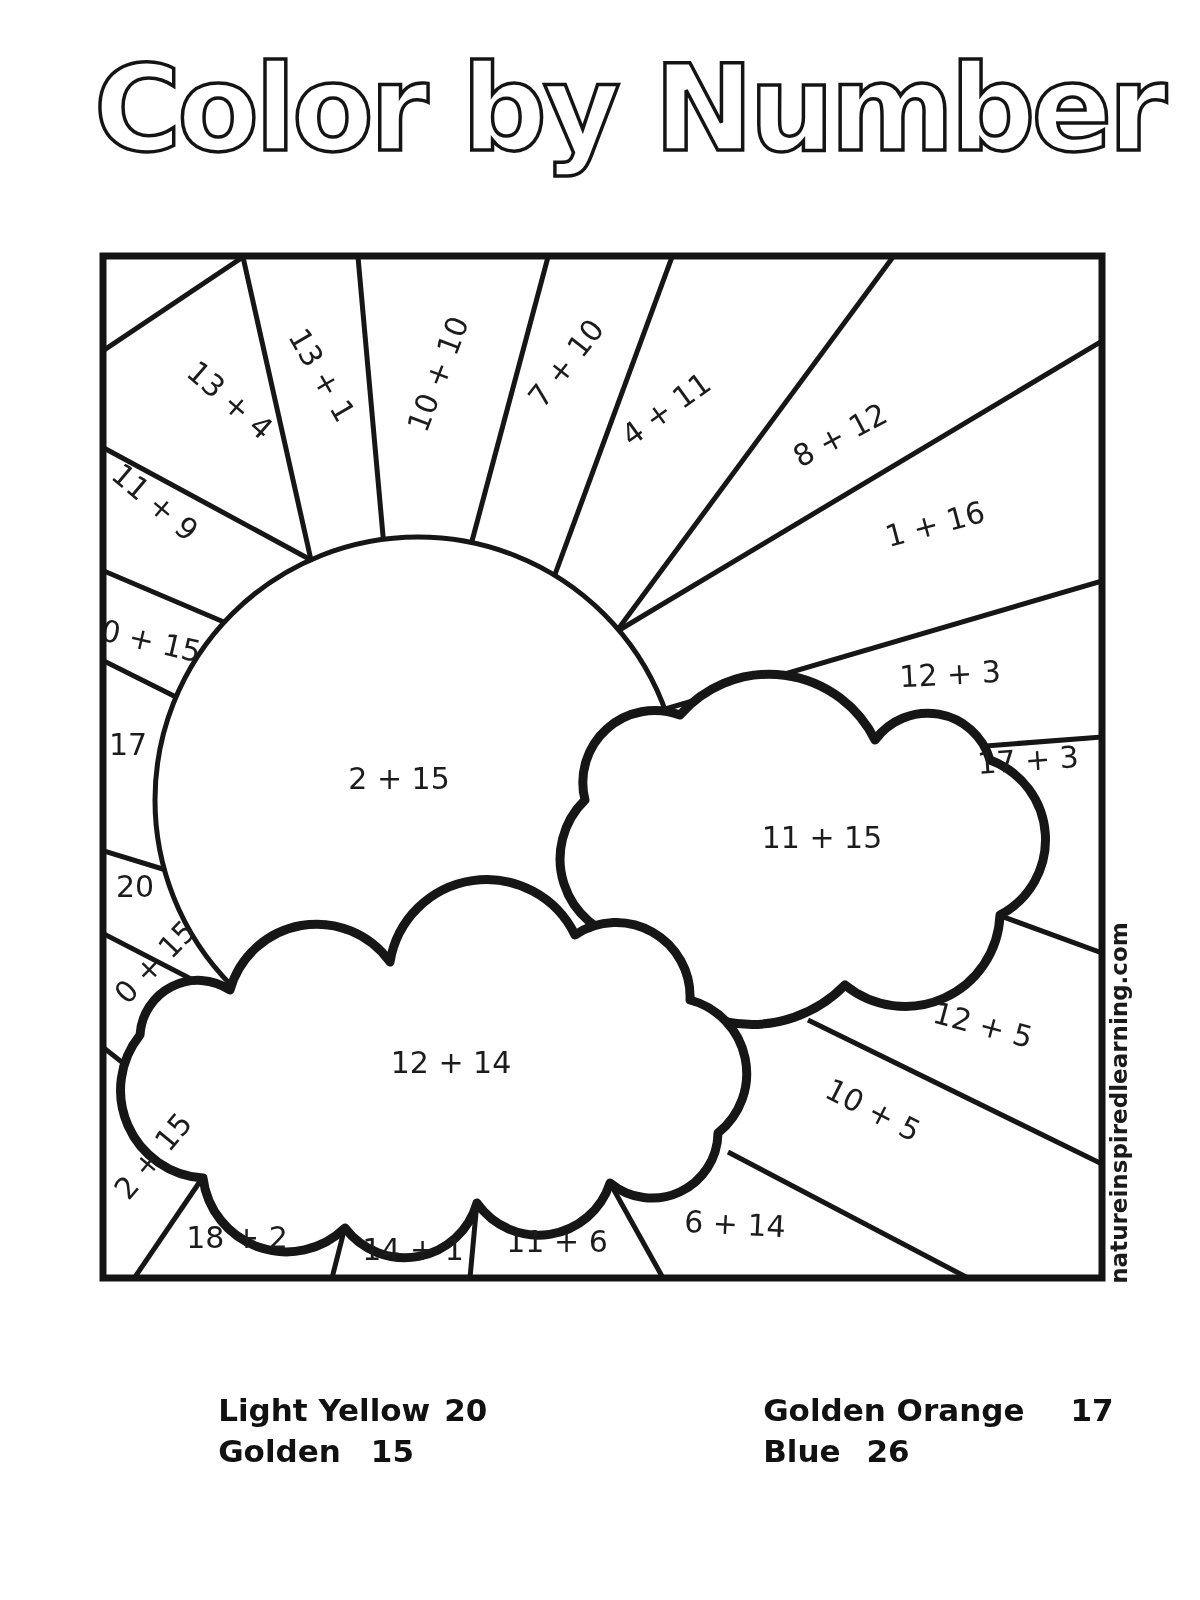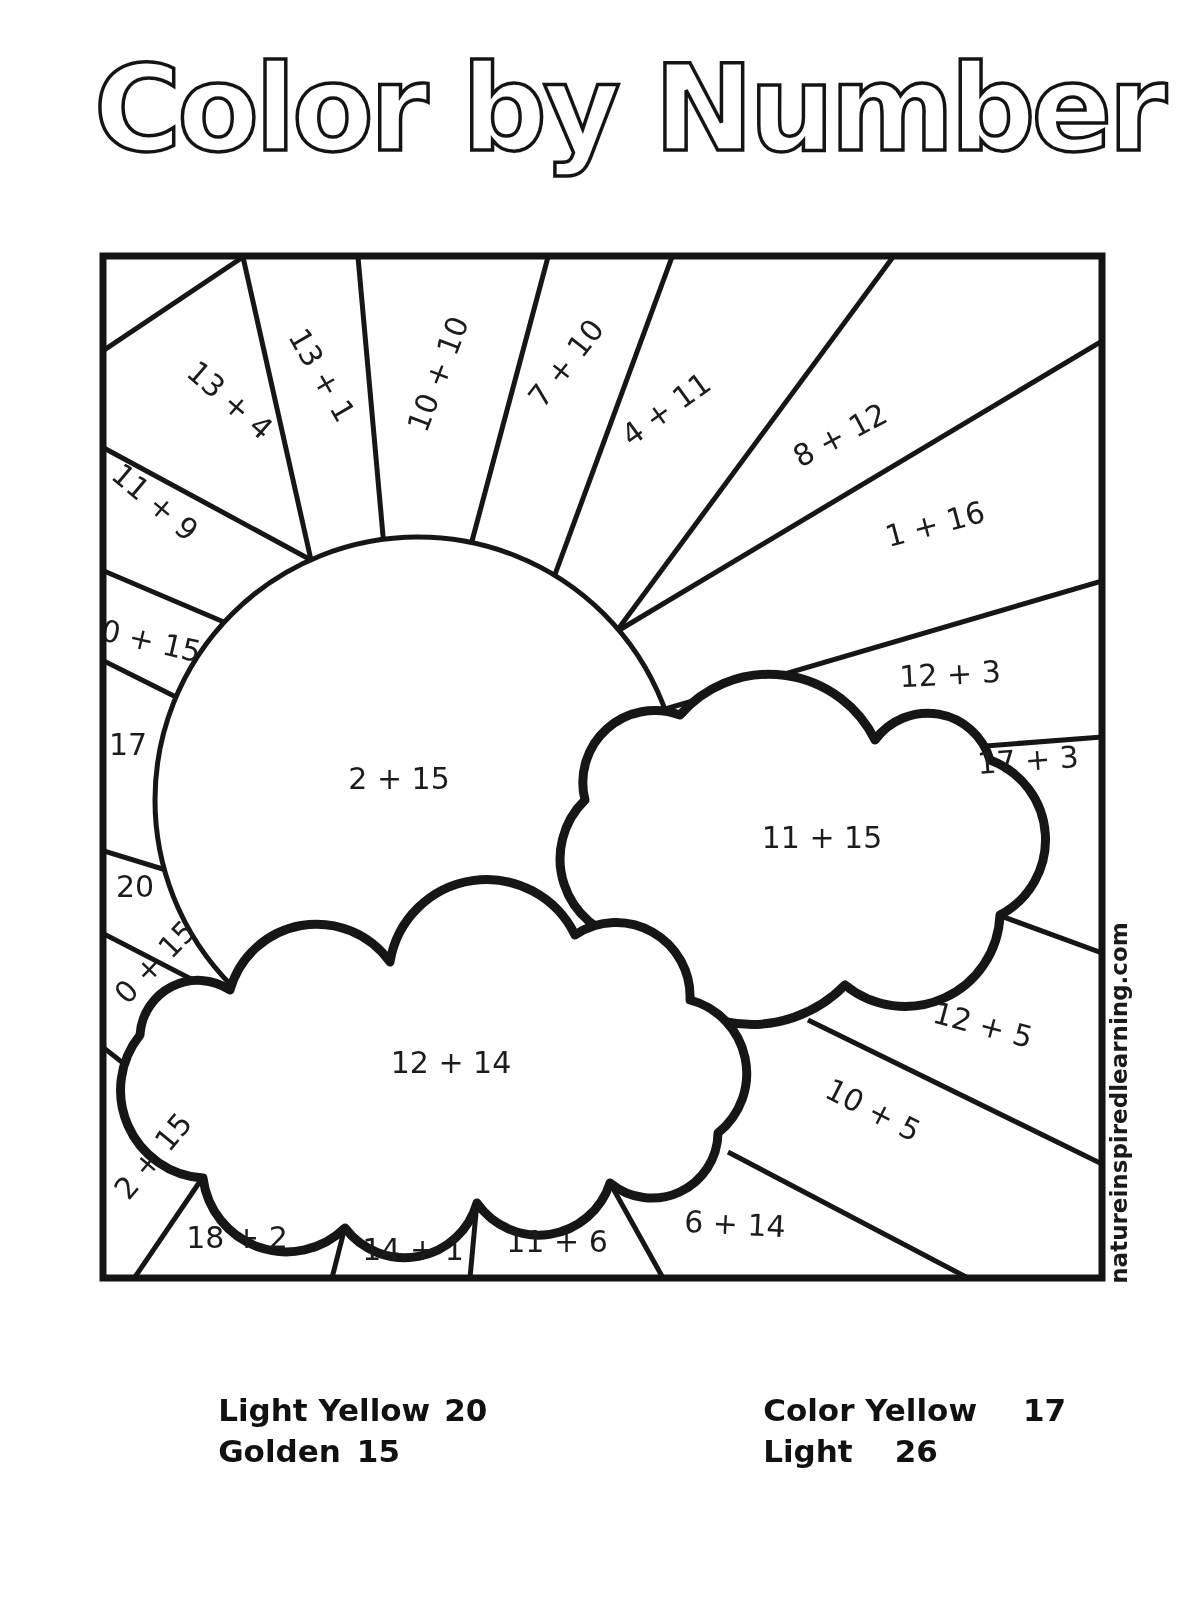--- a/index.html
+++ b/index.html
@@ -15,22 +15,22 @@
   .border-rect{fill:none;stroke:#141414;stroke-width:7;}
   .region-label{font-family:"DejaVu Sans","Liberation Sans",sans-serif;
                 font-size:30px;fill:#1c1c1c;text-anchor:middle;}
   #watermark{position:absolute;left:1119px;top:1103px;transform:translate(-50%,-50%) rotate(-90deg);
              font-size:23px;font-weight:bold;color:#1a1a1a;white-space:nowrap;}
   .legend-row{position:absolute;font-size:31px;font-weight:bold;color:#111;white-space:pre;text-align:right;}
   #legend-r1c1{left:175px;top:1356px;}
   #legend-r2c1{left:175px;top:1397px;}
   #legend-r1c2{left:720px;top:1356px;}
   #legend-r2c2{left:720px;top:1397px;}
-  .legend-num-a{margin-left:14px;} .legend-num-b{margin-left:16px;}
-  .legend-num-c{margin-left:46px;} .legend-num-d{margin-left:42px;}
+  .legend-num-a{margin-left:14px;} .legend-num-b{margin-left:30px;}
+  .legend-num-c{margin-left:46px;} .legend-num-d{margin-left:26px;}
 </style>
 </head>
 <body>
 
 <div id="page">
 
   <div id="title">Color by Number</div>
 
   <svg id="sheet" width="1200" height="1600" viewBox="0 0 1200 1600">
     <defs>
@@ -125,19 +125,19 @@
 
   <div id="watermark">natureinspiredlearning.com</div>
 
   <div class="legend-row" id="legend-r1c1">
     <span>Light Yellow</span><span class="legend-num-a">20</span>
   </div>
   <div class="legend-row" id="legend-r2c1">
     <span>Golden</span><span class="legend-num-b">15</span>
   </div>
   <div class="legend-row" id="legend-r1c2">
-    <span>Color Yellow</span><span class="legend-num-c">17</span>
+    <span>Golden Orange</span><span class="legend-num-c">17</span>
   </div>
   <div class="legend-row" id="legend-r2c2">
-    <span>Light</span><span class="legend-num-d">26</span>
+    <span>Blue</span><span class="legend-num-d">26</span>
   </div>
 
 </div>
 
 </body></html>

